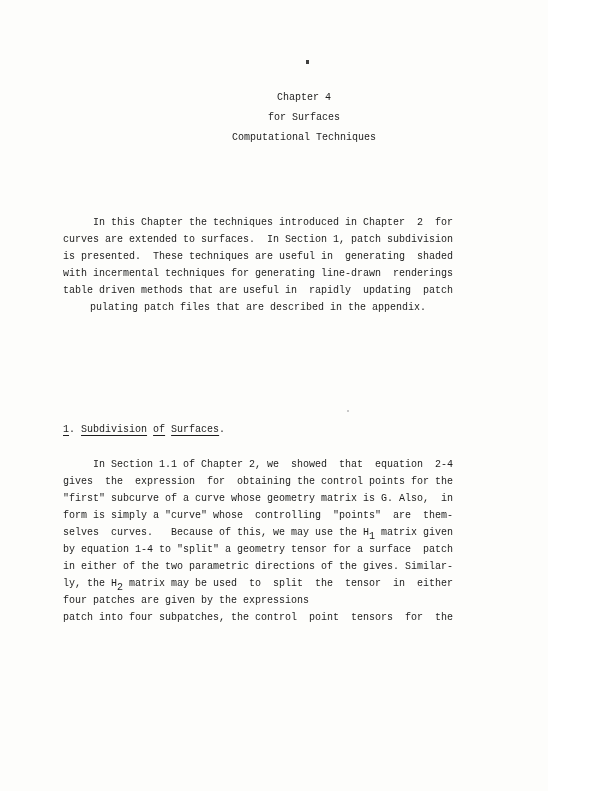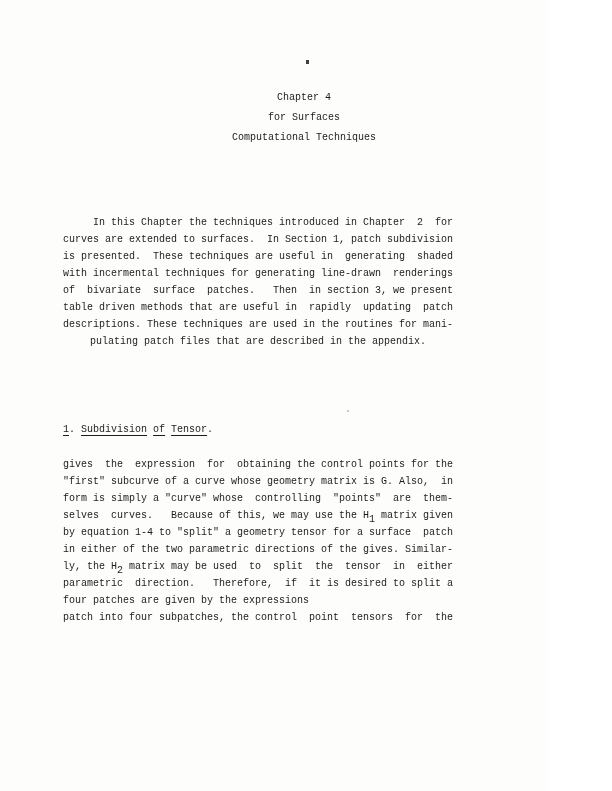--- a/index.html
+++ b/index.html
@@ -39,35 +39,33 @@
       <div class="ln">Chapter 4</div>
       <div class="ln">for Surfaces</div>
       <div class="ln">Computational Techniques</div>
     </div>
 
   <div class="para p1">
       <div class="ln">     In this Chapter the techniques introduced in Chapter  2  for</div>
       <div class="ln">curves are extended to surfaces.  In Section 1, patch subdivision</div>
       <div class="ln">is presented.  These techniques are useful in  generating  shaded</div>
       <div class="ln">with incermental techniques for generating line-drawn  renderings</div>
-      <div class="ln">of  bivariate  surface  patches.   Then  in section 3, we present</div>
       <div class="ln">table driven methods that are useful in  rapidly  updating  patch</div>
-      <div class="ln">descriptions. These techniques are used in the routines for mani-</div>
       <div class="ln">pulating patch files that are described in the appendix.</div>
     </div>
 
-  <div class="heading"><span class="und">1</span><span>. </span><span class="und">Subdivision</span><span> </span><span class="und">of</span><span> </span><span class="und">Tensor</span><span>.</span></div>
+  <div class="heading"><span class="und">1</span><span>. </span><span class="und">Subdivision</span><span> </span><span class="und">of</span><span> </span><span class="und">Surfaces</span><span>.</span></div>
 
   <div class="para p2">
+      <div class="ln">     In Section 1.1 of Chapter 2, we  showed  that  equation  2-4</div>
       <div class="ln">gives  the  expression  for  obtaining the control points for the</div>
       <div class="ln">"first" subcurve of a curve whose geometry matrix is G. Also,  in</div>
       <div class="ln">form is simply a "curve" whose  controlling  "points"  are  them-</div>
       <div class="ln">selves  curves.   Because of this, we may use the H<span class="sb">1</span> matrix given</div>
       <div class="ln">by equation 1-4 to "split" a geometry tensor for a surface  patch</div>
       <div class="ln">in either of the two parametric directions of the gives. Similar-</div>
       <div class="ln">ly, the H<span class="sb">2</span> matrix may be used  to  split  the  tensor  in  either</div>
-      <div class="ln">parametric  direction.   Therefore,  if  it is desired to split a</div>
       <div class="ln">four patches are given by the expressions</div>
       <div class="ln">patch into four subpatches, the control  point  tensors  for  the</div>
     </div>
 
   <div class="pagenum">-56-</div>
 </div>
 
 </body></html>

